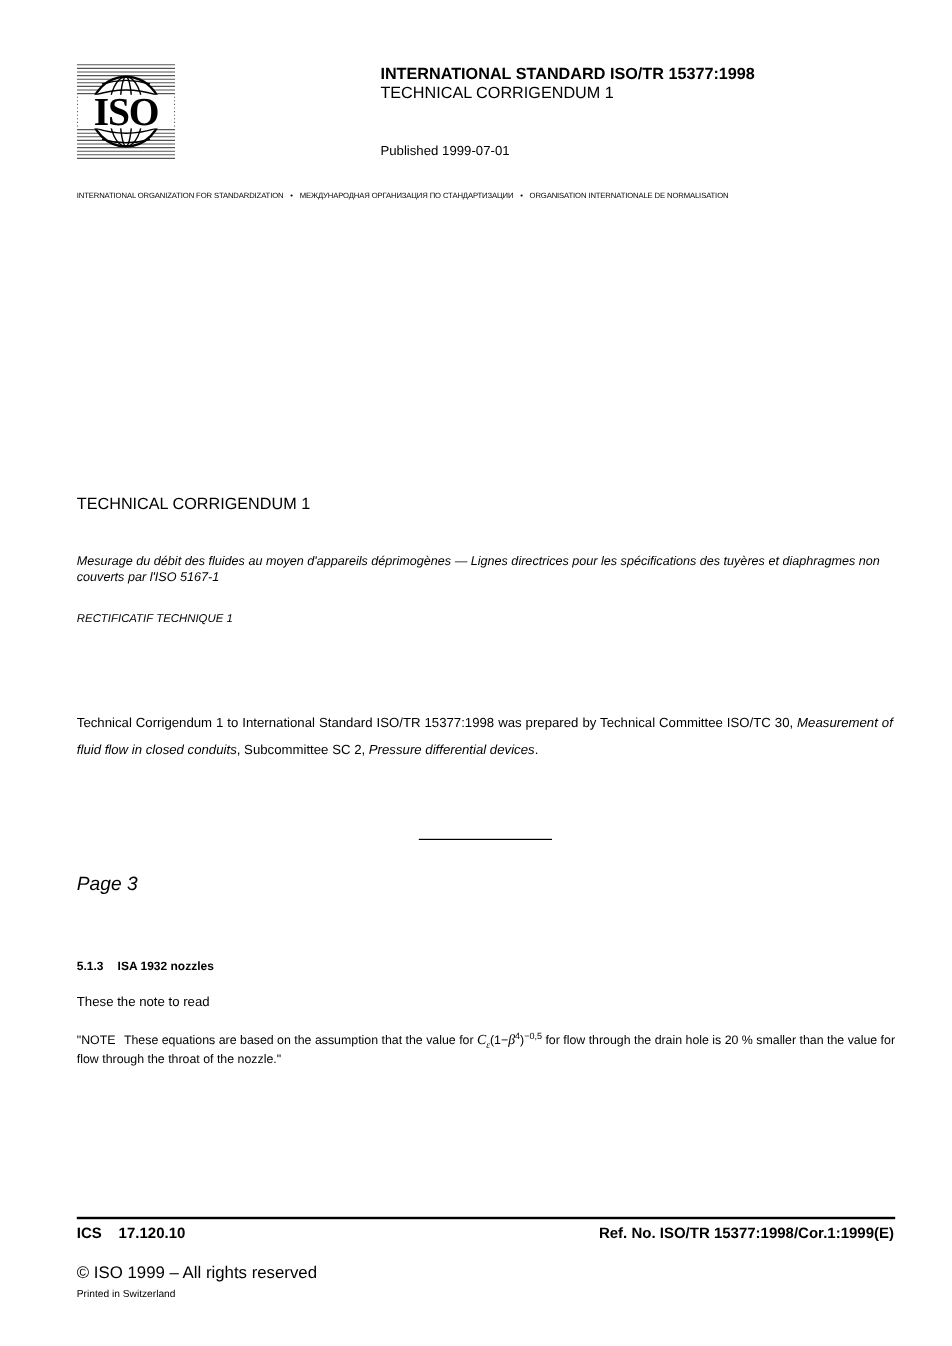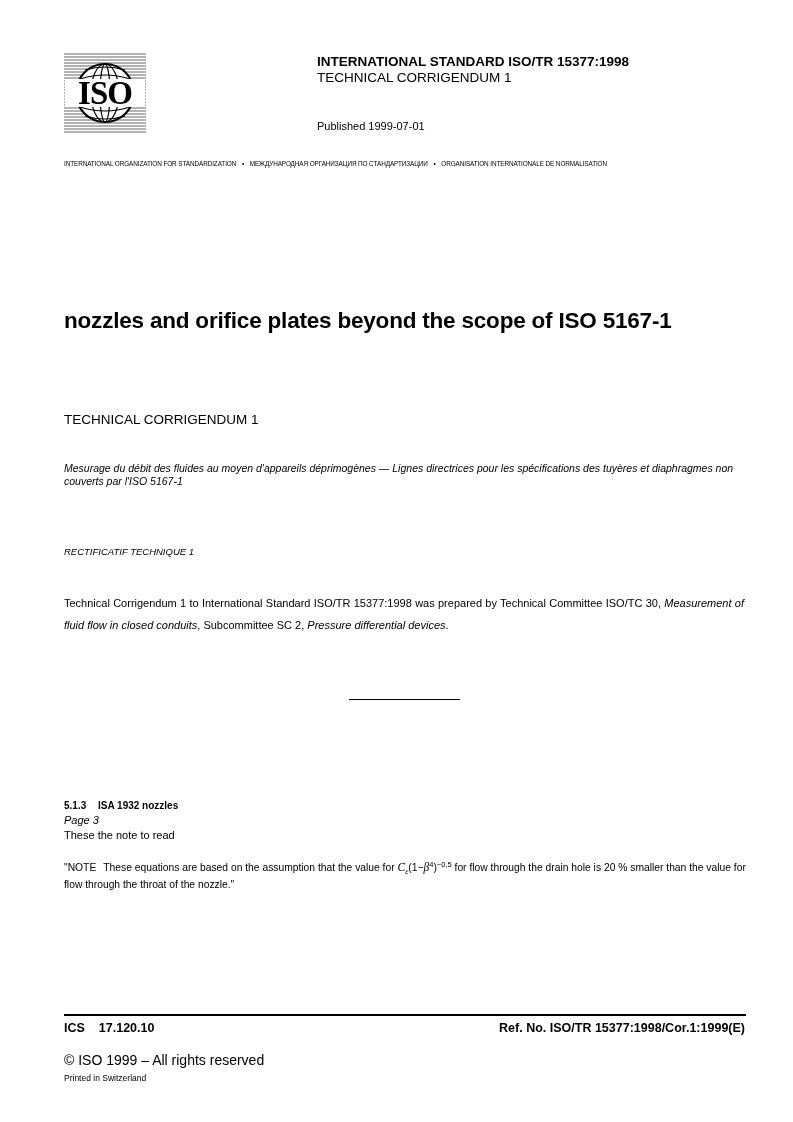--- a/index.html
+++ b/index.html
@@ -15,28 +15,28 @@
   .published { left: 317px; top: 120px; font-size: 11px; }
 
   .org-line { left: 64px; top: 160px; font-size: 6.4px; white-space: nowrap; letter-spacing: -0.1px; }
   .org-line .dot { margin: 0 4px; }
 
   .main-title { left: 64px; top: 308px; width: 690px; font-size: 22.5px; font-weight: bold;
                 line-height: 26px; letter-spacing: -0.2px; }
   .main-sub { left: 64px; top: 412px; font-size: 13.5px; }
 
   .fr-title { left: 64px; top: 462px; width: 690px; font-size: 10.5px; font-style: italic; line-height: 13px; }
-  .fr-sub { left: 64px; top: 510px; font-size: 9.5px; font-style: italic; margin-top: 36px; }
+  .fr-sub { left: 64px; top: 510px; font-size: 9.5px; font-style: italic; }
 
   .prep { left: 64px; top: 592px; width: 680px; font-size: 11px; line-height: 22px; text-align: justify; text-align-last: left; }
   .prep i { font-style: italic; }
 
   .sep { left: 349px; top: 699px; width: 111px; height: 0; border-top: 1px solid #000; }
 
-  .page-ref { left: 64px; top: 814px; font-size: 11px; font-style: italic; }
+  .page-ref { left: 64px; top: 729px; font-size: 16px; font-style: italic; }
   .clause { left: 64px; top: 800px; font-size: 10px; font-weight: bold; }
   .clause .num { display: inline-block; width: 34px; }
   .instr { left: 64px; top: 829px; font-size: 11px; }
 
   .note { left: 64px; top: 861px; width: 682px; font-size: 10.3px; line-height: 13px; }
   .note .math { font-family: "Liberation Serif", serif; font-style: italic; font-size: 11.5px; }
   .note sup { font-size: 7.5px; vertical-align: 4px; line-height: 0; }
   .note .gap { display: inline-block; width: 7px; }
 
   .footer-rule { left: 64px; top: 1014px; width: 682px; height: 0; border-top: 2px solid #000; }
@@ -103,21 +103,20 @@
 
 <div class="abs org-line">
   <span>INTERNATIONAL ORGANIZATION FOR STANDARDIZATION</span>
   <span class="dot">•</span>
   <span>МЕЖДУНАРОДНАЯ ОРГАНИЗАЦИЯ ПО СТАНДАРТИЗАЦИИ</span>
   <span class="dot">•</span>
   <span>ORGANISATION INTERNATIONALE DE NORMALISATION</span>
 </div>
 
 <div class="abs main-title">
-  <div>nozzles and orifice plates beyond the scope of ISO 5167-1</div>
 </div>
 <div class="abs main-sub">TECHNICAL CORRIGENDUM 1</div>
 
 <div class="abs fr-title">Mesurage du débit des fluides au moyen d'appareils déprimogènes — Lignes directrices pour les spécifications des tuyères et diaphragmes non couverts par l'ISO 5167-1</div>
 <div class="abs fr-sub">RECTIFICATIF TECHNIQUE 1</div>
 
 <div class="abs prep"><span>Technical Corrigendum 1 to International Standard ISO/TR 15377:1998 was prepared by Technical Committee ISO/TC 30, </span><i>Measurement of fluid flow in closed conduits</i><span>, Subcommittee SC 2, </span><i>Pressure differential devices</i><span>.</span></div>
 
 <div class="abs sep"></div>
 

